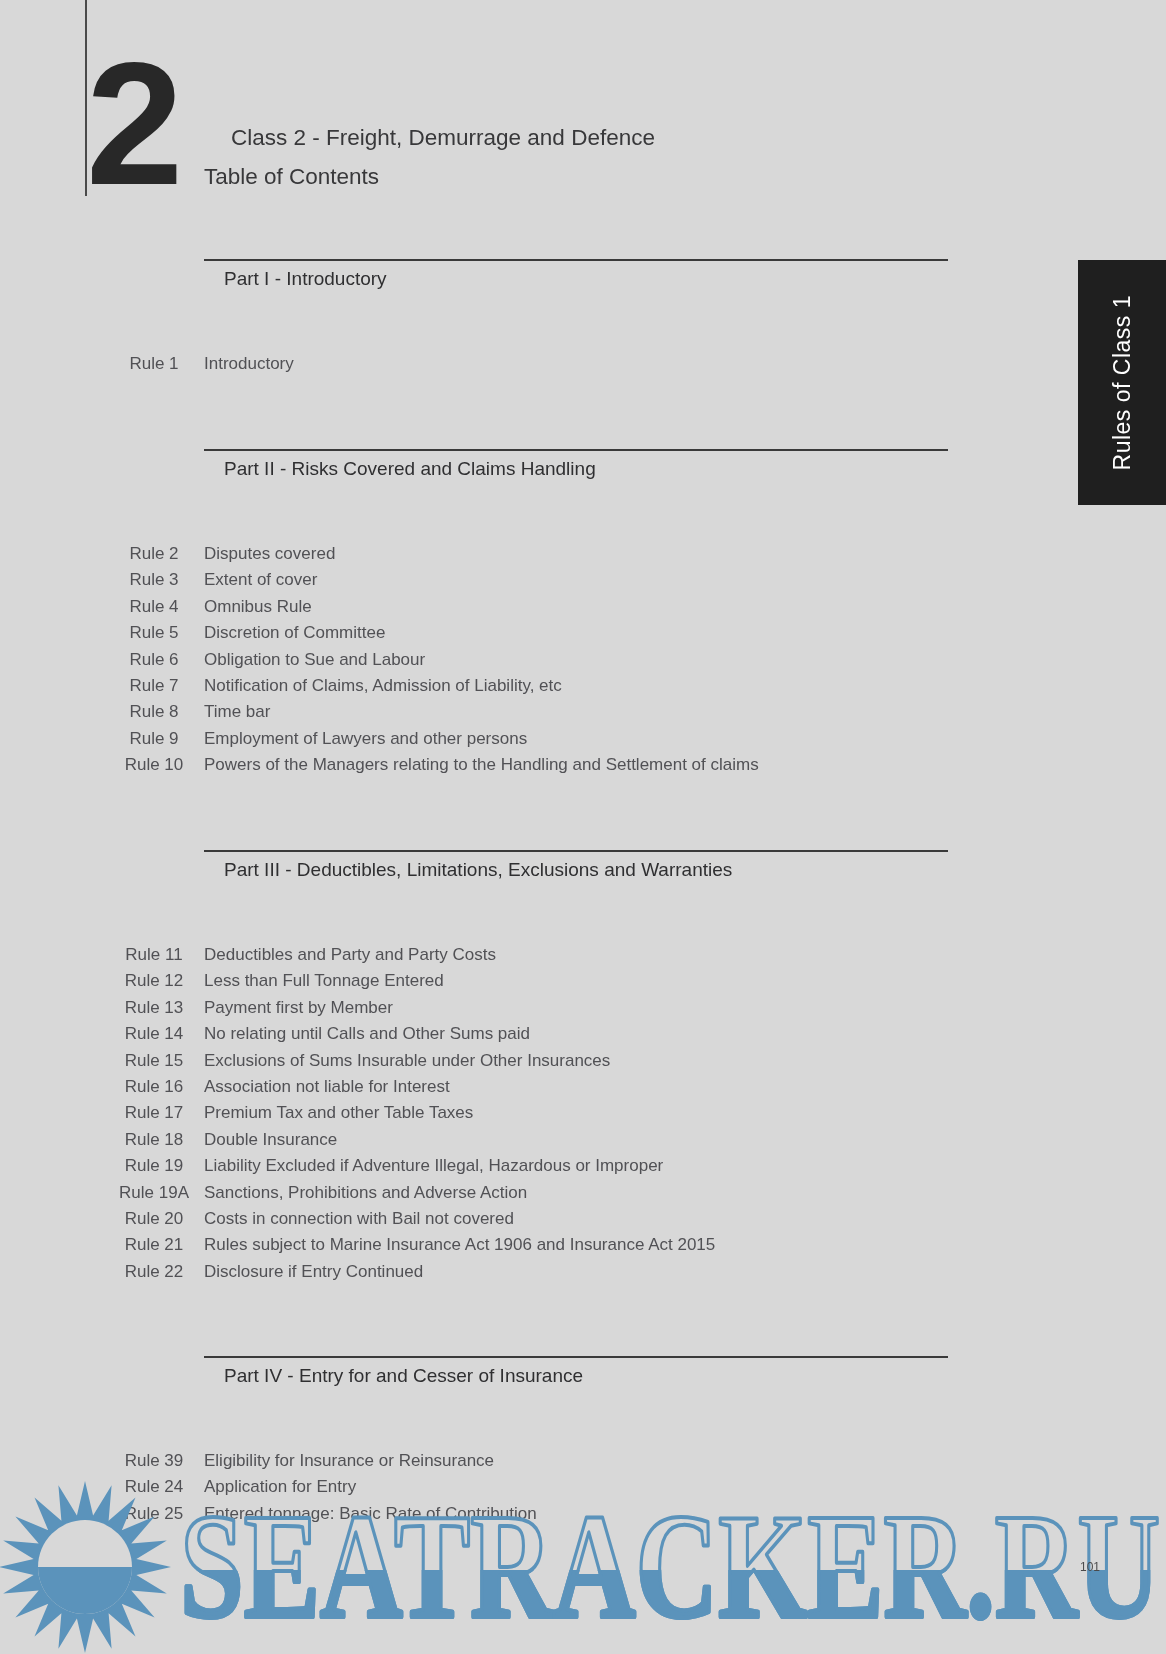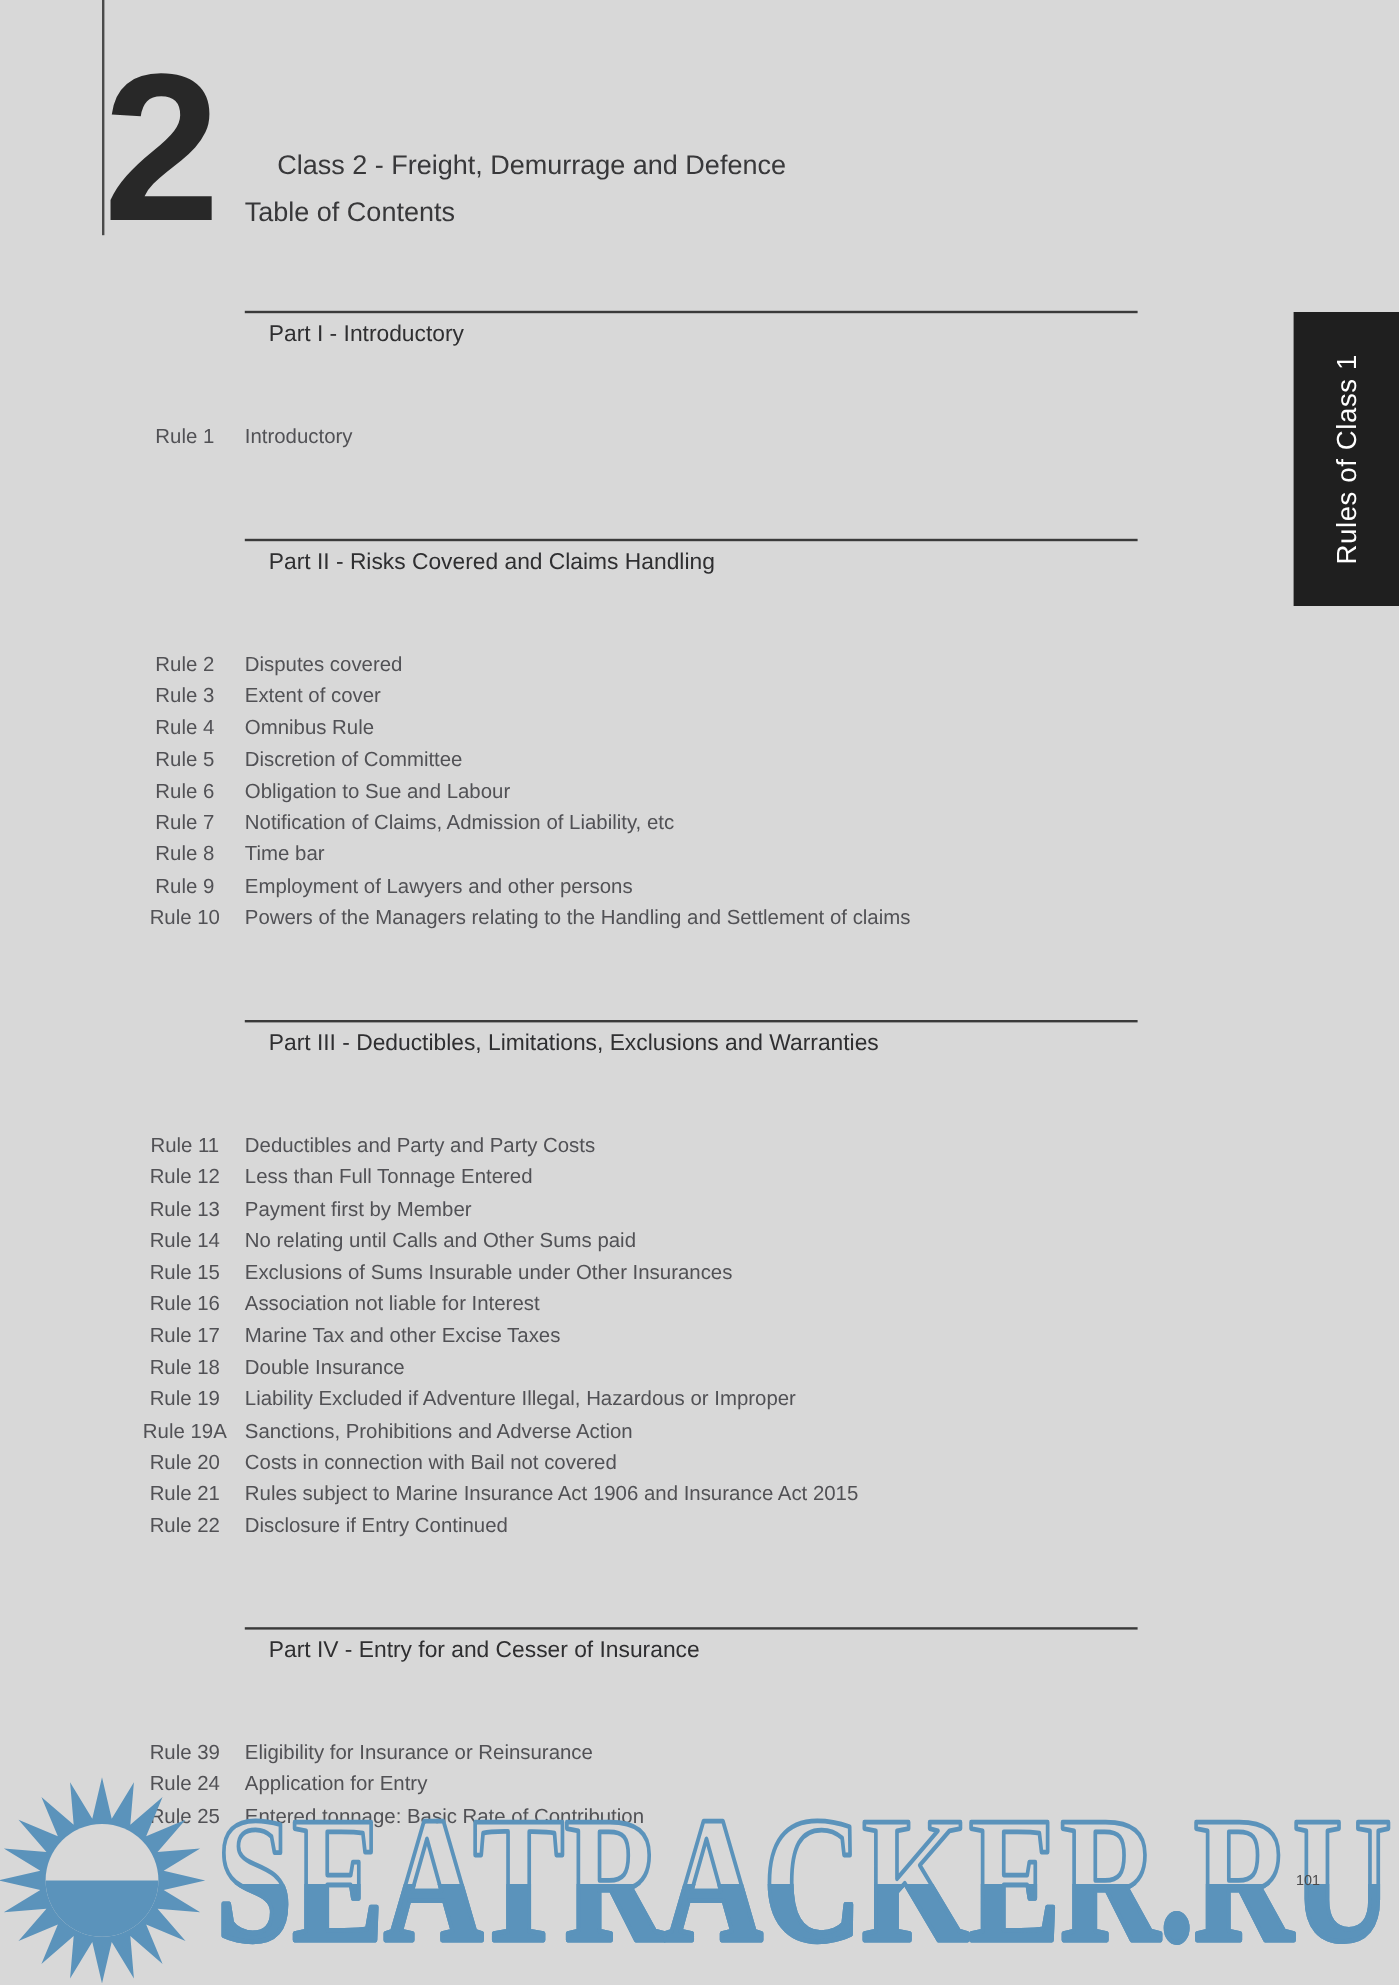--- a/index.html
+++ b/index.html
@@ -155,21 +155,21 @@
     <span class="rule-title">Exclusions of Sums Insurable under Other Insurances</span>
   </div>
 
   <div class="rule-row">
     <span class="rule-label">Rule 16</span>
     <span class="rule-title">Association not liable for Interest</span>
   </div>
 
   <div class="rule-row">
     <span class="rule-label">Rule 17</span>
-    <span class="rule-title">Marine Tax and other Excise Taxes</span>
+    <span class="rule-title">Premium Tax and other Table Taxes</span>
   </div>
 
   <div class="rule-row">
     <span class="rule-label">Rule 18</span>
     <span class="rule-title">Double Insurance</span>
   </div>
 
   <div class="rule-row">
     <span class="rule-label">Rule 19</span>
     <span class="rule-title">Liability Excluded if Adventure Illegal, Hazardous or Improper</span>

